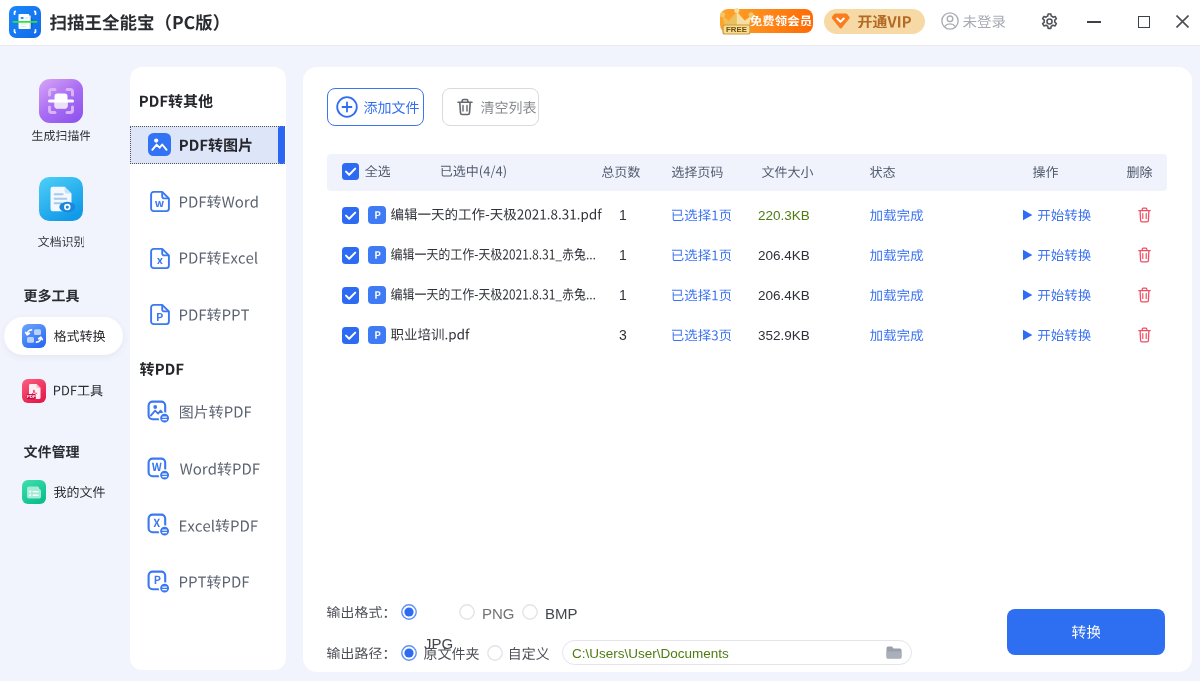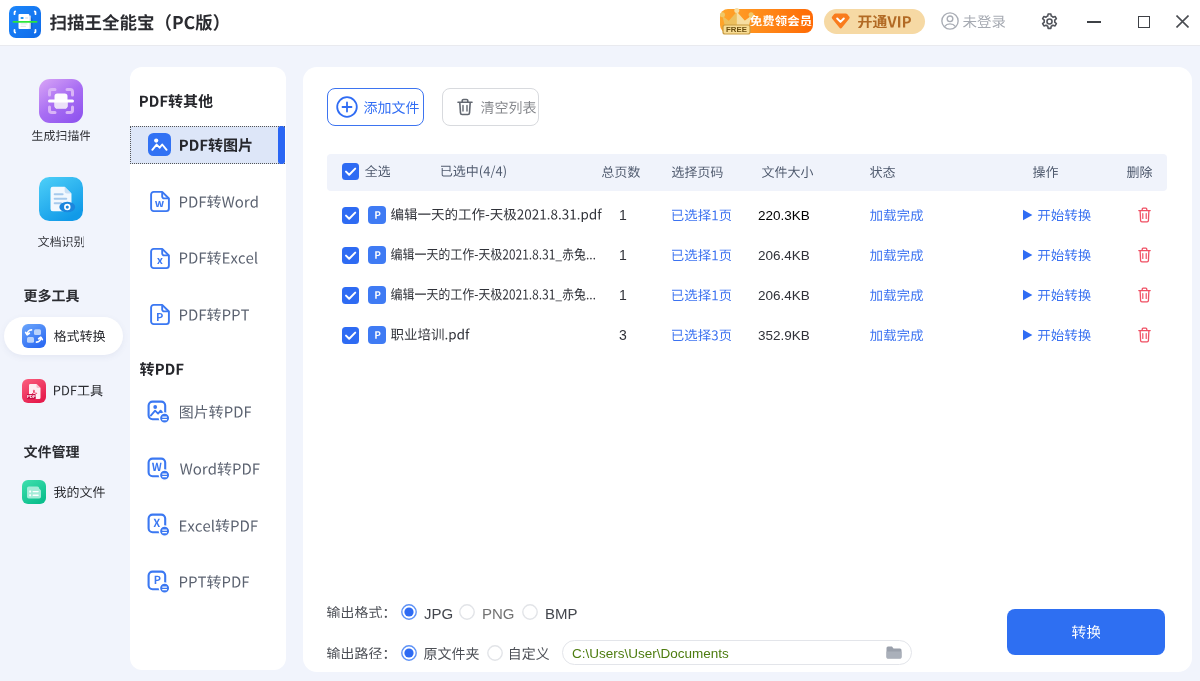--- a/index.html
+++ b/index.html
@@ -392,21 +392,21 @@
       <svg width="211.0" preserveAspectRatio="none" height="14.5" viewBox="0.5 -11.4 210.9 14.5">
         <path d="M0.5 -0.7 0.8 0.2C1.9 -0.2 3.3 -0.8 4.7 -1.4L4.5 -2.2C3.0 -1.6 1.5 -1.1 0.5 -0.7ZM0.8 -5.7C1.0 -5.8 1.3 -5.9 2.8 -6.1C2.3 -5.2 1.8 -4.5 1.6 -4.3C1.2 -3.8 0.9 -3.4 0.6 -3.3C0.7 -3.1 0.9 -2.6 0.9 -2.5C1.2 -2.6 1.6 -2.8 4.6 -3.4C4.5 -3.7 4.5 -4.0 4.5 -4.3L2.3 -3.8C3.2 -5.0 4.1 -6.6 4.9 -8.1L4.1 -8.5C3.9 -8.0 3.6 -7.5 3.3 -7.0L1.8 -6.8C2.6 -8.0 3.3 -9.5 3.9 -11.0L2.9 -11.3C2.4 -9.7 1.5 -7.9 1.2 -7.5C1.0 -7.0 0.7 -6.7 0.5 -6.6C0.6 -6.4 0.8 -5.9 0.8 -5.7ZM8.4 -4.7V-2.7H7.3V-4.7ZM9.1 -4.7H10.1V-2.7H9.1ZM6.5 -5.6V1.0H7.3V-1.9H8.4V0.6H9.1V-1.9H10.1V0.6H10.8V-1.9H11.8V0.1C11.8 0.2 11.7 0.2 11.6 0.2C11.5 0.2 11.3 0.2 11.0 0.2C11.1 0.4 11.2 0.8 11.2 1.0C11.7 1.0 12.0 1.0 12.3 0.8C12.5 0.7 12.6 0.5 12.6 0.1V-5.6L11.8 -5.6ZM10.8 -4.7H11.8V-2.7H10.8ZM8.2 -11.2C8.4 -10.8 8.6 -10.3 8.7 -9.9H5.6V-7.0C5.6 -4.9 5.5 -1.9 4.2 0.3C4.4 0.4 4.9 0.7 5.0 0.9C6.3 -1.3 6.5 -4.5 6.5 -6.7H12.4V-9.9H9.8C9.7 -10.3 9.4 -10.9 9.1 -11.4ZM6.5 -9.0H11.5V-7.6H6.5Z M20.9 -10.1H24.6V-8.8H20.9ZM20.0 -10.9V-8.0H25.5V-10.9ZM14.6 -4.5C14.7 -4.6 15.1 -4.7 15.6 -4.7H16.8V-2.7L14.0 -2.3L14.3 -1.3L16.8 -1.8V1.0H17.7V-2.0L19.3 -2.3L19.2 -3.2L17.7 -2.9V-4.7H19.0V-5.6H17.7V-7.7H16.8V-5.6H15.5C15.9 -6.5 16.3 -7.6 16.6 -8.8H19.1V-9.7H16.8C16.9 -10.2 17.1 -10.7 17.1 -11.1L16.1 -11.3C16.1 -10.8 16.0 -10.3 15.8 -9.7H14.1V-8.8H15.6C15.3 -7.7 15.1 -6.8 14.9 -6.5C14.7 -5.9 14.5 -5.4 14.3 -5.4C14.4 -5.1 14.5 -4.7 14.6 -4.5ZM24.5 -6.4V-5.2H21.1V-6.4ZM18.9 -1.0 19.1 -0.1 24.5 -0.5V1.1H25.4V-0.6L26.4 -0.7L26.5 -1.6L25.4 -1.5V-6.4H26.4V-7.2H19.2V-6.4H20.1V-1.1ZM24.5 -4.4V-3.3H21.1V-4.4ZM24.5 -2.5V-1.4L21.1 -1.2V-2.5Z M27.6 -5.8V-4.7H40.0V-5.8Z M41.4 -6.1V-5.1H46.4C45.9 -3.2 44.5 -1.2 41.1 0.2C41.3 0.4 41.6 0.8 41.7 1.1C45.2 -0.4 46.6 -2.4 47.3 -4.4C48.4 -1.7 50.2 0.1 52.9 1.0C53.0 0.8 53.3 0.4 53.5 0.1C50.8 -0.7 48.9 -2.6 48.0 -5.1H53.1V-6.1H47.6C47.7 -6.7 47.7 -7.2 47.7 -7.7V-9.3H52.6V-10.3H41.9V-9.3H46.6V-7.7C46.6 -7.2 46.6 -6.7 46.5 -6.1Z M61.5 -5.7C62.2 -4.7 63.1 -3.4 63.5 -2.6L64.4 -3.1C63.9 -3.9 63.0 -5.2 62.2 -6.2ZM57.2 -11.4C57.1 -10.7 56.9 -9.8 56.7 -9.2H55.2V0.7H56.1V-0.3H59.9V-9.2H57.6C57.8 -9.7 58.1 -10.5 58.3 -11.2ZM56.1 -8.3H58.9V-5.4H56.1ZM56.1 -1.3V-4.5H58.9V-1.3ZM62.1 -11.4C61.6 -9.5 60.9 -7.7 60.0 -6.5C60.2 -6.3 60.6 -6.0 60.8 -5.9C61.3 -6.5 61.7 -7.4 62.1 -8.3H65.6C65.4 -2.9 65.2 -0.8 64.7 -0.3C64.6 -0.1 64.4 -0.1 64.2 -0.1C63.9 -0.1 63.0 -0.1 62.2 -0.2C62.3 0.1 62.5 0.5 62.5 0.8C63.2 0.8 64.0 0.9 64.5 0.8C65.0 0.8 65.3 0.7 65.6 0.3C66.1 -0.4 66.3 -2.5 66.5 -8.7C66.5 -8.8 66.5 -9.2 66.5 -9.2H62.5C62.7 -9.8 62.9 -10.5 63.0 -11.2Z M68.2 -1.0V0.0H80.3V-1.0H74.8V-8.8H79.7V-9.8H68.9V-8.8H73.7V-1.0Z M88.1 -11.2C87.4 -9.2 86.3 -7.2 85.1 -6.0C85.3 -5.8 85.7 -5.5 85.9 -5.3C86.6 -6.0 87.3 -7.0 87.8 -8.1H88.8V1.1H89.8V-2.2H93.9V-3.2H89.8V-5.2H93.7V-6.2H89.8V-8.1H94.0V-9.1H88.3C88.6 -9.7 88.9 -10.3 89.1 -10.9ZM84.8 -11.3C84.1 -9.2 82.8 -7.2 81.5 -5.9C81.7 -5.7 82.0 -5.1 82.1 -4.9C82.5 -5.4 83.0 -5.9 83.4 -6.5V1.1H84.4V-8.1C85.0 -9.0 85.4 -10.0 85.8 -11.0Z M95.1 -3.3H98.6V-4.3H95.1Z M100.1 -6.1V-5.1H105.0C104.6 -3.2 103.2 -1.2 99.8 0.2C100.0 0.4 100.3 0.8 100.4 1.1C103.9 -0.4 105.3 -2.4 105.9 -4.4C107.0 -1.7 108.8 0.1 111.5 1.0C111.7 0.8 112.0 0.4 112.2 0.1C109.5 -0.7 107.6 -2.6 106.7 -5.1H111.8V-6.1H106.3C106.4 -6.7 106.4 -7.2 106.4 -7.7V-9.3H111.3V-10.3H100.6V-9.3H105.3V-7.7C105.3 -7.2 105.3 -6.7 105.2 -6.1Z M115.3 -11.3V-8.7H113.5V-7.8H115.2C114.8 -5.9 114.0 -3.8 113.1 -2.7C113.3 -2.4 113.5 -2.0 113.6 -1.7C114.3 -2.6 114.9 -4.0 115.3 -5.5V1.1H116.2V-6.2C116.6 -5.5 117.1 -4.7 117.2 -4.2L117.9 -4.9C117.6 -5.3 116.6 -7.0 116.2 -7.4V-7.8H117.7V-8.7H116.2V-11.3ZM117.9 -10.5V-9.5H119.4C119.3 -5.0 118.8 -1.6 116.6 0.5C116.9 0.6 117.3 0.9 117.5 1.1C118.8 -0.4 119.5 -2.3 119.9 -4.7C120.4 -3.5 121.0 -2.5 121.8 -1.5C121.0 -0.7 120.2 -0.1 119.2 0.3C119.4 0.5 119.8 0.9 119.9 1.1C120.8 0.6 121.7 0.0 122.4 -0.8C123.2 -0.0 124.1 0.6 125.1 1.0C125.2 0.8 125.5 0.4 125.7 0.2C124.7 -0.2 123.8 -0.8 123.1 -1.6C124.1 -2.9 124.8 -4.5 125.2 -6.6L124.6 -6.8L124.4 -6.8H122.9C123.2 -7.9 123.6 -9.3 123.9 -10.5ZM120.4 -9.5H122.7C122.4 -8.3 122.0 -6.8 121.6 -5.9H124.1C123.7 -4.5 123.1 -3.3 122.4 -2.3C121.4 -3.5 120.7 -5.1 120.2 -6.7C120.3 -7.6 120.4 -8.5 120.4 -9.5Z M126.8 0.0H133.0V-1.1H130.3C129.8 -1.1 129.2 -1.0 128.6 -1.0C131.0 -3.2 132.5 -5.2 132.5 -7.2C132.5 -8.9 131.4 -10.1 129.6 -10.1C128.4 -10.1 127.5 -9.5 126.7 -8.6L127.4 -7.9C128.0 -8.6 128.7 -9.1 129.5 -9.1C130.7 -9.1 131.3 -8.2 131.3 -7.1C131.3 -5.4 129.9 -3.4 126.8 -0.7Z M137.4 0.2C139.3 0.2 140.5 -1.5 140.5 -5.0C140.5 -8.4 139.3 -10.1 137.4 -10.1C135.5 -10.1 134.4 -8.4 134.4 -5.0C134.4 -1.5 135.5 0.2 137.4 0.2ZM137.4 -0.8C136.3 -0.8 135.5 -2.1 135.5 -5.0C135.5 -7.9 136.3 -9.1 137.4 -9.1C138.6 -9.1 139.3 -7.9 139.3 -5.0C139.3 -2.1 138.6 -0.8 137.4 -0.8Z M141.8 0.0H148.0V-1.1H145.2C144.7 -1.1 144.1 -1.0 143.6 -1.0C145.9 -3.2 147.5 -5.2 147.5 -7.2C147.5 -8.9 146.4 -10.1 144.6 -10.1C143.4 -10.1 142.5 -9.5 141.7 -8.6L142.4 -7.9C143.0 -8.6 143.7 -9.1 144.5 -9.1C145.7 -9.1 146.3 -8.2 146.3 -7.1C146.3 -5.4 144.9 -3.4 141.8 -0.7Z M149.8 0.0H155.3V-1.0H153.3V-9.9H152.3C151.8 -9.6 151.2 -9.4 150.3 -9.2V-8.4H152.1V-1.0H149.8Z M158.0 0.2C158.5 0.2 158.9 -0.2 158.9 -0.8C158.9 -1.3 158.5 -1.7 158.0 -1.7C157.5 -1.7 157.1 -1.3 157.1 -0.8C157.1 -0.2 157.5 0.2 158.0 0.2Z M163.7 0.2C165.5 0.2 166.8 -0.9 166.8 -2.4C166.8 -3.7 166.0 -4.5 165.1 -5.0V-5.0C165.7 -5.5 166.4 -6.4 166.4 -7.4C166.4 -9.0 165.4 -10.0 163.7 -10.0C162.2 -10.0 161.0 -9.0 161.0 -7.5C161.0 -6.5 161.6 -5.8 162.3 -5.3V-5.2C161.4 -4.7 160.5 -3.8 160.5 -2.5C160.5 -0.9 161.9 0.2 163.7 0.2ZM164.4 -5.4C163.2 -5.8 162.1 -6.4 162.1 -7.5C162.1 -8.5 162.8 -9.1 163.7 -9.1C164.8 -9.1 165.4 -8.4 165.4 -7.4C165.4 -6.6 165.0 -6.0 164.4 -5.4ZM163.7 -0.7C162.5 -0.7 161.6 -1.5 161.6 -2.6C161.6 -3.5 162.2 -4.3 163.0 -4.8C164.4 -4.2 165.6 -3.8 165.6 -2.4C165.6 -1.4 164.8 -0.7 163.7 -0.7Z M169.3 0.2C169.8 0.2 170.2 -0.2 170.2 -0.8C170.2 -1.3 169.8 -1.7 169.3 -1.7C168.8 -1.7 168.4 -1.3 168.4 -0.8C168.4 -0.2 168.8 0.2 169.3 0.2Z M174.7 0.2C176.5 0.2 177.9 -0.9 177.9 -2.6C177.9 -4.0 177.0 -4.9 175.8 -5.2V-5.2C176.8 -5.6 177.6 -6.4 177.6 -7.6C177.6 -9.2 176.3 -10.1 174.7 -10.1C173.5 -10.1 172.7 -9.6 171.9 -8.9L172.6 -8.1C173.1 -8.7 173.8 -9.1 174.6 -9.1C175.7 -9.1 176.3 -8.5 176.3 -7.5C176.3 -6.4 175.6 -5.6 173.6 -5.6V-4.7C175.9 -4.7 176.6 -3.9 176.6 -2.7C176.6 -1.6 175.8 -0.9 174.6 -0.9C173.5 -0.9 172.8 -1.4 172.2 -2.0L171.5 -1.2C172.2 -0.5 173.2 0.2 174.7 0.2Z M179.8 0.0H185.3V-1.0H183.3V-9.9H182.3C181.8 -9.6 181.2 -9.4 180.3 -9.2V-8.4H182.0V-1.0H179.8Z M188.0 0.2C188.5 0.2 188.9 -0.2 188.9 -0.8C188.9 -1.3 188.5 -1.7 188.0 -1.7C187.5 -1.7 187.1 -1.3 187.1 -0.8C187.1 -0.2 187.5 0.2 188.0 0.2Z M191.1 3.1H192.4V0.6L192.3 -0.7C193.0 -0.1 193.7 0.2 194.4 0.2C196.0 0.2 197.5 -1.3 197.5 -3.8C197.5 -6.0 196.5 -7.5 194.6 -7.5C193.8 -7.5 193.0 -7.0 192.3 -6.5H192.3L192.1 -7.3H191.1ZM194.2 -0.9C193.7 -0.9 193.0 -1.1 192.4 -1.6V-5.5C193.1 -6.1 193.7 -6.5 194.3 -6.5C195.7 -6.5 196.3 -5.4 196.3 -3.8C196.3 -2.0 195.4 -0.9 194.2 -0.9Z M202.0 0.2C202.9 0.2 203.7 -0.3 204.2 -0.9H204.3L204.4 0.0H205.4V-10.7H204.1V-7.9L204.2 -6.7C203.6 -7.2 203.0 -7.5 202.1 -7.5C200.5 -7.5 199.0 -6.0 199.0 -3.7C199.0 -1.2 200.2 0.2 202.0 0.2ZM202.3 -0.9C201.0 -0.9 200.2 -1.9 200.2 -3.7C200.2 -5.3 201.2 -6.5 202.4 -6.5C203.0 -6.5 203.5 -6.3 204.1 -5.7V-1.9C203.5 -1.2 202.9 -0.9 202.3 -0.9Z M207.1 -6.3H208.1V0.0H209.3V-6.3H210.9V-7.3H209.3V-8.5C209.3 -9.4 209.6 -9.9 210.3 -9.9C210.6 -9.9 210.9 -9.9 211.2 -9.7L211.4 -10.7C211.1 -10.8 210.7 -10.9 210.2 -10.9C208.8 -10.9 208.1 -10.0 208.1 -8.5V-7.3L207.1 -7.3Z" fill="#303239"></path>
       </svg>
     </div>
     <div style="position:absolute;left:623px;top:215px;transform:translate(-50%,-50%);font:14px 'Liberation Sans',sans-serif;color:#303239;white-space:nowrap">1</div>
     <div style="position:absolute;left:672.0px;top:208.8px;width:59.4px;height:12.4px">
       <svg width="59.4" height="12.4" viewBox="1.3 -11.3 59.4 12.4">
         <path d="M1.3 -10.5V-9.5H10.1V-5.9H3.0V-8.2H2.0V-1.4C2.0 0.3 2.7 0.7 4.8 0.7C5.4 0.7 9.4 0.7 9.9 0.7C12.2 0.7 12.6 -0.0 12.9 -2.5C12.6 -2.6 12.1 -2.8 11.8 -2.9C11.6 -0.8 11.4 -0.3 9.9 -0.3C9.0 -0.3 5.5 -0.3 4.8 -0.3C3.3 -0.3 3.0 -0.5 3.0 -1.4V-4.9H10.1V-4.3H11.1V-10.5Z M14.3 -10.3C15.1 -9.7 16.0 -8.7 16.4 -8.1L17.3 -8.7C16.8 -9.3 15.9 -10.3 15.1 -10.9ZM19.5 -10.9C19.2 -9.7 18.6 -8.5 17.9 -7.7C18.1 -7.6 18.6 -7.4 18.8 -7.2C19.1 -7.6 19.4 -8.1 19.6 -8.6H21.6V-6.6H17.8V-5.7H20.3C20.0 -3.9 19.5 -2.7 17.5 -1.9C17.7 -1.8 18.0 -1.4 18.1 -1.1C20.3 -2.0 21.0 -3.6 21.3 -5.7H22.7V-2.6C22.7 -1.6 22.9 -1.3 23.9 -1.3C24.1 -1.3 25.0 -1.3 25.2 -1.3C26.1 -1.3 26.4 -1.7 26.4 -3.4C26.2 -3.5 25.7 -3.6 25.6 -3.8C25.5 -2.4 25.5 -2.2 25.1 -2.2C24.9 -2.2 24.2 -2.2 24.1 -2.2C23.7 -2.2 23.7 -2.2 23.7 -2.6V-5.7H26.3V-6.6H22.7V-8.6H25.8V-9.5H22.7V-11.3H21.6V-9.5H20.0C20.2 -9.9 20.4 -10.3 20.5 -10.7ZM16.9 -6.2H14.3V-5.2H15.9V-1.1C15.3 -0.9 14.7 -0.4 14.1 0.2L14.8 1.1C15.6 0.2 16.3 -0.5 16.8 -0.5C17.1 -0.5 17.5 -0.1 18.0 0.3C18.9 0.8 20.0 0.9 21.6 0.9C22.9 0.9 25.2 0.9 26.3 0.8C26.3 0.5 26.4 -0.0 26.5 -0.3C25.2 -0.1 23.2 -0.0 21.6 -0.0C20.2 -0.0 19.0 -0.1 18.2 -0.6C17.6 -1.0 17.3 -1.3 16.9 -1.4Z M29.4 -11.3V-8.6H27.6V-7.7H29.4V-4.8C28.7 -4.6 28.0 -4.4 27.5 -4.3L27.7 -3.3L29.4 -3.8V-0.2C29.4 0.0 29.3 0.1 29.2 0.1C29.0 0.1 28.5 0.1 27.9 0.1C28.0 0.4 28.1 0.8 28.2 1.0C29.1 1.0 29.6 1.0 29.9 0.8C30.3 0.7 30.4 0.4 30.4 -0.2V-4.1L31.9 -4.6L31.8 -5.6L30.4 -5.1V-7.7H32.0V-8.6H30.4V-11.3ZM37.9 -9.7C37.4 -9.0 36.7 -8.4 35.9 -7.8C35.2 -8.4 34.6 -9.0 34.2 -9.7ZM32.3 -10.6V-9.7H33.2C33.7 -8.8 34.4 -8.0 35.2 -7.3C34.1 -6.7 32.9 -6.2 31.8 -6.0C32.0 -5.8 32.2 -5.4 32.3 -5.1C33.5 -5.5 34.8 -6.0 35.9 -6.8C37.0 -6.0 38.2 -5.5 39.5 -5.1C39.7 -5.4 39.9 -5.8 40.1 -6.0C38.9 -6.2 37.7 -6.7 36.7 -7.3C37.8 -8.1 38.7 -9.1 39.3 -10.3L38.7 -10.7L38.5 -10.6ZM35.4 -5.6V-4.4H32.6V-3.5H35.4V-2.1H31.9V-1.1H35.4V1.1H36.4V-1.1H39.9V-2.1H36.4V-3.5H38.9V-4.4H36.4V-5.6Z M41.7 0.0H47.1V-1.0H45.1V-9.9H44.2C43.6 -9.6 43.0 -9.4 42.1 -9.2V-8.4H43.9V-1.0H41.7Z M54.3 -6.2V-3.8C54.3 -2.3 53.7 -0.7 48.7 0.3C48.9 0.5 49.2 0.9 49.3 1.1C54.5 -0.1 55.3 -1.9 55.3 -3.8V-6.2ZM55.4 -1.5C56.9 -0.8 59.0 0.4 59.9 1.1L60.6 0.3C59.5 -0.4 57.5 -1.5 55.9 -2.2ZM50.3 -8.0V-1.7H51.3V-7.1H58.3V-1.8H59.3V-8.0H54.4C54.7 -8.5 55.0 -9.1 55.2 -9.7H60.6V-10.6H49.0V-9.7H54.1C53.9 -9.1 53.6 -8.5 53.4 -8.0Z" fill="#3b72f1"></path>
       </svg>
     </div>
-    <div style="position:absolute;left:758px;top:215px;transform:translate(0,-50%);font:13.5px 'Liberation Sans',sans-serif;color:#000000;white-space:nowrap">220.3KB</div>
+    <div style="position:absolute;left:758px;top:215px;transform:translate(0,-50%);font:13.5px 'Liberation Sans',sans-serif;color:#4d7c0f;white-space:nowrap">220.3KB</div>
     <div style="position:absolute;left:870.0px;top:208.7px;width:53.1px;height:12.6px">
       <svg width="53.1" height="12.6" viewBox="0.4 -11.5 53.1 12.6">
         <path d="M7.7 -9.7V0.9H8.7V-0.1H11.3V0.8H12.3V-9.7ZM8.7 -1.1V-8.7H11.3V-1.1ZM2.6 -11.2 2.6 -8.8H0.7V-7.8H2.6C2.5 -4.4 2.1 -1.4 0.4 0.4C0.6 0.6 1.0 0.9 1.2 1.1C3.0 -0.9 3.5 -4.1 3.6 -7.8H5.6C5.5 -2.6 5.4 -0.7 5.1 -0.4C5.0 -0.2 4.9 -0.1 4.7 -0.1C4.4 -0.1 3.8 -0.1 3.2 -0.2C3.4 0.1 3.5 0.5 3.5 0.8C4.1 0.9 4.7 0.9 5.1 0.8C5.5 0.8 5.8 0.6 6.0 0.3C6.4 -0.3 6.5 -2.3 6.6 -8.3C6.6 -8.4 6.6 -8.8 6.6 -8.8H3.6L3.6 -11.2Z M23.4 -10.6C24.1 -10.1 24.8 -9.3 25.1 -8.8L25.9 -9.4C25.5 -9.9 24.8 -10.6 24.2 -11.1ZM24.8 -6.8C24.5 -5.5 24.0 -4.2 23.3 -3.1C23.1 -4.3 22.9 -5.8 22.8 -7.5H26.3V-8.3H22.8C22.7 -9.2 22.7 -10.3 22.7 -11.3H21.7C21.7 -10.3 21.7 -9.3 21.8 -8.3H18.5V-9.4H20.9V-10.3H18.5V-11.4H17.5V-10.3H14.9V-9.4H17.5V-8.3H14.2V-7.5H21.8C22.0 -5.3 22.2 -3.4 22.6 -2.0C22.0 -1.0 21.2 -0.2 20.3 0.4C20.6 0.6 20.9 0.9 21.1 1.1C21.8 0.6 22.4 -0.1 23.0 -0.9C23.5 0.3 24.2 1.0 25.1 1.0C26.0 1.0 26.3 0.4 26.5 -1.7C26.3 -1.8 25.9 -2.0 25.7 -2.2C25.6 -0.6 25.5 -0.0 25.2 -0.0C24.6 -0.0 24.1 -0.7 23.7 -1.8C24.6 -3.2 25.2 -4.8 25.7 -6.5ZM14.4 -1.2 14.5 -0.3 18.0 -0.7V1.0H18.9V-0.8L21.4 -1.0V-1.8L18.9 -1.6V-2.9H21.1V-3.8H18.9V-4.9H18.0V-3.8H16.1C16.4 -4.2 16.7 -4.7 17.0 -5.3H21.4V-6.1H17.4C17.6 -6.5 17.7 -6.8 17.8 -7.2L16.8 -7.4C16.7 -7.0 16.5 -6.5 16.3 -6.1H14.4V-5.3H16.0C15.7 -4.8 15.6 -4.5 15.4 -4.3C15.2 -3.9 15.0 -3.7 14.8 -3.6C14.9 -3.4 15.1 -2.9 15.1 -2.7C15.3 -2.8 15.7 -2.9 16.2 -2.9H18.0V-1.5Z M30.1 -7.4V-6.4H37.4V-7.4ZM27.8 -4.9V-3.9H31.4C31.2 -1.5 30.7 -0.3 27.6 0.3C27.8 0.5 28.1 0.8 28.1 1.1C31.5 0.4 32.2 -1.1 32.4 -3.9H34.8V-0.5C34.8 0.6 35.1 0.9 36.4 0.9C36.6 0.9 38.2 0.9 38.4 0.9C39.5 0.9 39.8 0.4 39.9 -1.5C39.6 -1.5 39.2 -1.7 39.0 -1.9C38.9 -0.3 38.9 -0.1 38.4 -0.1C38.0 -0.1 36.7 -0.1 36.5 -0.1C35.9 -0.1 35.8 -0.1 35.8 -0.5V-3.9H39.7V-4.9ZM32.7 -11.2C32.9 -10.7 33.2 -10.2 33.4 -9.8H28.1V-6.8H29.1V-8.8H38.3V-6.8H39.4V-9.8H34.6C34.4 -10.3 34.0 -11.0 33.7 -11.5Z M47.8 -11.3C47.8 -10.6 47.9 -9.8 47.9 -9.0H42.2V-5.3C42.2 -3.5 42.1 -1.2 41.0 0.5C41.2 0.6 41.7 1.0 41.8 1.2C43.1 -0.6 43.3 -3.3 43.3 -5.2V-5.3H45.8C45.7 -3.0 45.6 -2.1 45.5 -1.9C45.3 -1.8 45.2 -1.8 45.0 -1.8C44.8 -1.8 44.2 -1.8 43.6 -1.9C43.8 -1.6 43.9 -1.2 43.9 -0.9C44.5 -0.9 45.2 -0.9 45.5 -0.9C45.9 -0.9 46.1 -1.0 46.3 -1.3C46.6 -1.7 46.7 -2.8 46.7 -5.8C46.7 -6.0 46.8 -6.3 46.8 -6.3H43.3V-8.1H48.0C48.1 -5.9 48.5 -3.9 49.0 -2.3C48.1 -1.3 47.0 -0.5 45.8 0.2C46.1 0.4 46.4 0.8 46.6 1.0C47.6 0.4 48.6 -0.4 49.4 -1.2C50.0 0.1 50.8 1.0 51.9 1.0C52.9 1.0 53.3 0.3 53.4 -2.0C53.2 -2.1 52.8 -2.3 52.6 -2.6C52.5 -0.8 52.3 -0.1 51.9 -0.1C51.2 -0.1 50.6 -0.8 50.1 -2.1C51.1 -3.4 51.9 -5.0 52.5 -6.8L51.5 -7.0C51.1 -5.6 50.5 -4.4 49.8 -3.3C49.4 -4.6 49.2 -6.3 49.0 -8.1H53.3V-9.0H49.0C48.9 -9.8 48.9 -10.5 48.9 -11.3ZM49.6 -10.7C50.4 -10.2 51.5 -9.5 52.0 -9.0L52.6 -9.7C52.1 -10.2 51.0 -10.9 50.2 -11.3Z" fill="#3b72f1"></path>
       </svg>
     </div>
     <svg class="abs" style="left:1022px;top:209px" width="11" height="12" viewBox="0 0 11 12">
       <path d="M1 0.8 L10.4 6 L1 11.2z" fill="#2f6cf4"></path>
     </svg>
     <div style="position:absolute;left:1038.0px;top:208.7px;width:52.9px;height:12.5px">
       <svg width="52.9" height="12.5" viewBox="0.7 -11.4 52.9 12.5">
@@ -544,21 +544,21 @@
     </svg>
     <div style="position:absolute;left:327.0px;top:605.5px;width:60.0px;height:12.9px">
       <svg width="60.0" height="12.9" viewBox="0.6 -11.8 60.0 12.9">
         <path d="M10.3 -6.3V-1.2H11.1V-6.3ZM12.1 -6.8V-0.1C12.1 0.1 12.0 0.1 11.8 0.1C11.7 0.1 11.1 0.1 10.5 0.1C10.6 0.4 10.7 0.8 10.7 1.0C11.6 1.0 12.1 1.0 12.5 0.8C12.8 0.7 12.9 0.4 12.9 -0.1V-6.8ZM1.0 -4.6C1.1 -4.7 1.5 -4.8 2.0 -4.8H3.1V-2.9C2.1 -2.7 1.3 -2.5 0.6 -2.3L0.8 -1.3L3.1 -1.9V1.1H4.0V-2.2L5.2 -2.5L5.1 -3.3L4.0 -3.1V-4.8H5.1V-5.8H4.0V-7.9H3.1V-5.8H1.8C2.2 -6.8 2.6 -7.9 2.8 -9.1H5.1V-10.1H3.0C3.1 -10.6 3.2 -11.1 3.3 -11.6L2.3 -11.7C2.3 -11.2 2.2 -10.6 2.1 -10.1H0.7V-9.1H1.9C1.7 -8.0 1.4 -7.0 1.3 -6.7C1.1 -6.0 0.9 -5.6 0.7 -5.5C0.8 -5.3 0.9 -4.8 1.0 -4.6ZM9.2 -11.8C8.3 -10.3 6.6 -8.9 4.9 -8.2C5.1 -8.0 5.4 -7.6 5.6 -7.4C5.9 -7.6 6.3 -7.8 6.7 -8.0V-7.4H11.9V-8.1C12.2 -7.9 12.6 -7.7 13.0 -7.5C13.1 -7.8 13.4 -8.1 13.6 -8.3C12.2 -9.0 10.8 -9.8 9.8 -11.0L10.1 -11.4ZM7.1 -8.3C7.9 -8.9 8.6 -9.6 9.2 -10.3C9.9 -9.5 10.7 -8.9 11.6 -8.3ZM8.6 -5.7V-4.6H6.7V-5.7ZM5.8 -6.5V1.1H6.7V-1.8H8.6V0.0C8.6 0.1 8.6 0.2 8.5 0.2C8.3 0.2 8.0 0.2 7.5 0.2C7.6 0.4 7.8 0.8 7.8 1.0C8.4 1.0 8.8 1.0 9.1 0.9C9.4 0.7 9.5 0.5 9.5 0.0V-6.5ZM6.7 -3.8H8.6V-2.6H6.7Z M15.5 -4.8V0.3H25.4V1.1H26.5V-4.8H25.4V-0.8H21.5V-5.7H26.0V-10.5H24.8V-6.7H21.5V-11.7H20.4V-6.7H17.2V-10.5H16.1V-5.7H20.4V-0.8H16.6V-4.8Z M36.0 -9.3H39.1C38.7 -8.5 38.1 -7.6 37.5 -6.9C36.8 -7.6 36.3 -8.4 35.9 -9.1ZM30.8 -11.8V-8.8H28.7V-7.8H30.7C30.3 -5.8 29.3 -3.6 28.4 -2.5C28.6 -2.2 28.8 -1.8 28.9 -1.5C29.6 -2.5 30.3 -4.0 30.8 -5.6V1.1H31.8V-6.0C32.3 -5.3 32.7 -4.6 33.0 -4.2L33.6 -5.0C33.3 -5.3 32.2 -6.7 31.8 -7.2V-7.8H33.4L33.1 -7.5C33.3 -7.3 33.7 -7.0 33.9 -6.8C34.4 -7.2 34.9 -7.7 35.3 -8.3C35.7 -7.6 36.2 -6.9 36.8 -6.3C35.6 -5.3 34.2 -4.5 32.8 -4.1C33.0 -3.9 33.2 -3.5 33.4 -3.2C33.7 -3.4 34.1 -3.5 34.5 -3.7V1.1H35.4V0.5H39.4V1.1H40.4V-3.8L41.0 -3.5C41.2 -3.8 41.5 -4.2 41.7 -4.4C40.3 -4.8 39.1 -5.5 38.2 -6.3C39.1 -7.3 39.9 -8.5 40.4 -10.0L39.8 -10.3L39.6 -10.2H36.6C36.8 -10.7 37.0 -11.1 37.2 -11.5L36.1 -11.8C35.6 -10.3 34.7 -9.0 33.6 -8.0V-8.8H31.8V-11.8ZM35.4 -0.4V-3.1H39.4V-0.4ZM35.2 -4.0C36.0 -4.5 36.8 -5.0 37.5 -5.6C38.1 -5.0 38.9 -4.5 39.9 -4.0Z M51.9 -11.1C52.7 -10.6 53.5 -9.8 53.9 -9.3L54.7 -10.0C54.2 -10.5 53.4 -11.2 52.6 -11.7ZM49.9 -11.7C49.9 -10.8 49.9 -10.0 50.0 -9.1H42.8V-8.1H50.0C50.4 -2.9 51.6 1.1 53.9 1.1C55.0 1.1 55.4 0.4 55.5 -2.0C55.2 -2.1 54.9 -2.4 54.6 -2.6C54.5 -0.7 54.4 0.1 54.0 0.1C52.6 0.1 51.5 -3.4 51.1 -8.1H55.3V-9.1H51.1C51.0 -10.0 51.0 -10.8 51.0 -11.7ZM42.8 -0.3 43.2 0.7C45.0 0.3 47.5 -0.3 49.9 -0.8L49.8 -1.8L46.8 -1.1V-5.0H49.4V-6.0H43.3V-5.0H45.8V-0.9Z M59.5 -6.8C60.1 -6.8 60.6 -7.2 60.6 -7.8C60.6 -8.5 60.1 -8.9 59.5 -8.9C58.9 -8.9 58.4 -8.5 58.4 -7.8C58.4 -7.2 58.9 -6.8 59.5 -6.8ZM59.5 0.1C60.1 0.1 60.6 -0.4 60.6 -1.0C60.6 -1.6 60.1 -2.0 59.5 -2.0C58.9 -2.0 58.4 -1.6 58.4 -1.0C58.4 -0.4 58.9 0.1 59.5 0.1Z" fill="#4c4f56"></path>
       </svg>
     </div>
     <svg class="abs" style="left:401px;top:604px" width="16" height="16" viewBox="0 0 16 16">
       <circle cx="8" cy="8" r="7.2" fill="#fff" stroke="#5e92f6" stroke-width="1.4"></circle>
       <circle cx="8" cy="8" r="4.6" fill="#2e6bf3"></circle>
     </svg>
-    <div style="position:absolute;left:424px;top:613px;transform:translate(0,-50%);font:15px 'Liberation Sans',sans-serif;color:#43464d;white-space:nowrap">JPG</div>
+    <div style="position:absolute;left:424px;top:643px;transform:translate(0,-50%);font:15px 'Liberation Sans',sans-serif;color:#43464d;white-space:nowrap">JPG</div>
     <svg class="abs" style="left:459px;top:604px" width="16" height="16" viewBox="0 0 16 16">
       <circle cx="8" cy="8" r="7.2" fill="#fff" stroke="#e2e4e8" stroke-width="1.4"></circle>
     </svg>
     <div style="position:absolute;left:482px;top:613px;transform:translate(0,-50%);font:15px 'Liberation Sans',sans-serif;color:#737373;white-space:nowrap">PNG</div>
     <svg class="abs" style="left:522px;top:604px" width="16" height="16" viewBox="0 0 16 16">
       <circle cx="8" cy="8" r="7.2" fill="#fff" stroke="#e2e4e8" stroke-width="1.4"></circle>
     </svg>
     <div style="position:absolute;left:545px;top:613px;transform:translate(0,-50%);font:15px 'Liberation Sans',sans-serif;color:#43464d;white-space:nowrap">BMP</div>
     <div style="position:absolute;left:327.0px;top:646.5px;width:60.0px;height:12.9px">
       <svg width="60.0" height="12.9" viewBox="0.6 -11.8 60.0 12.9">

